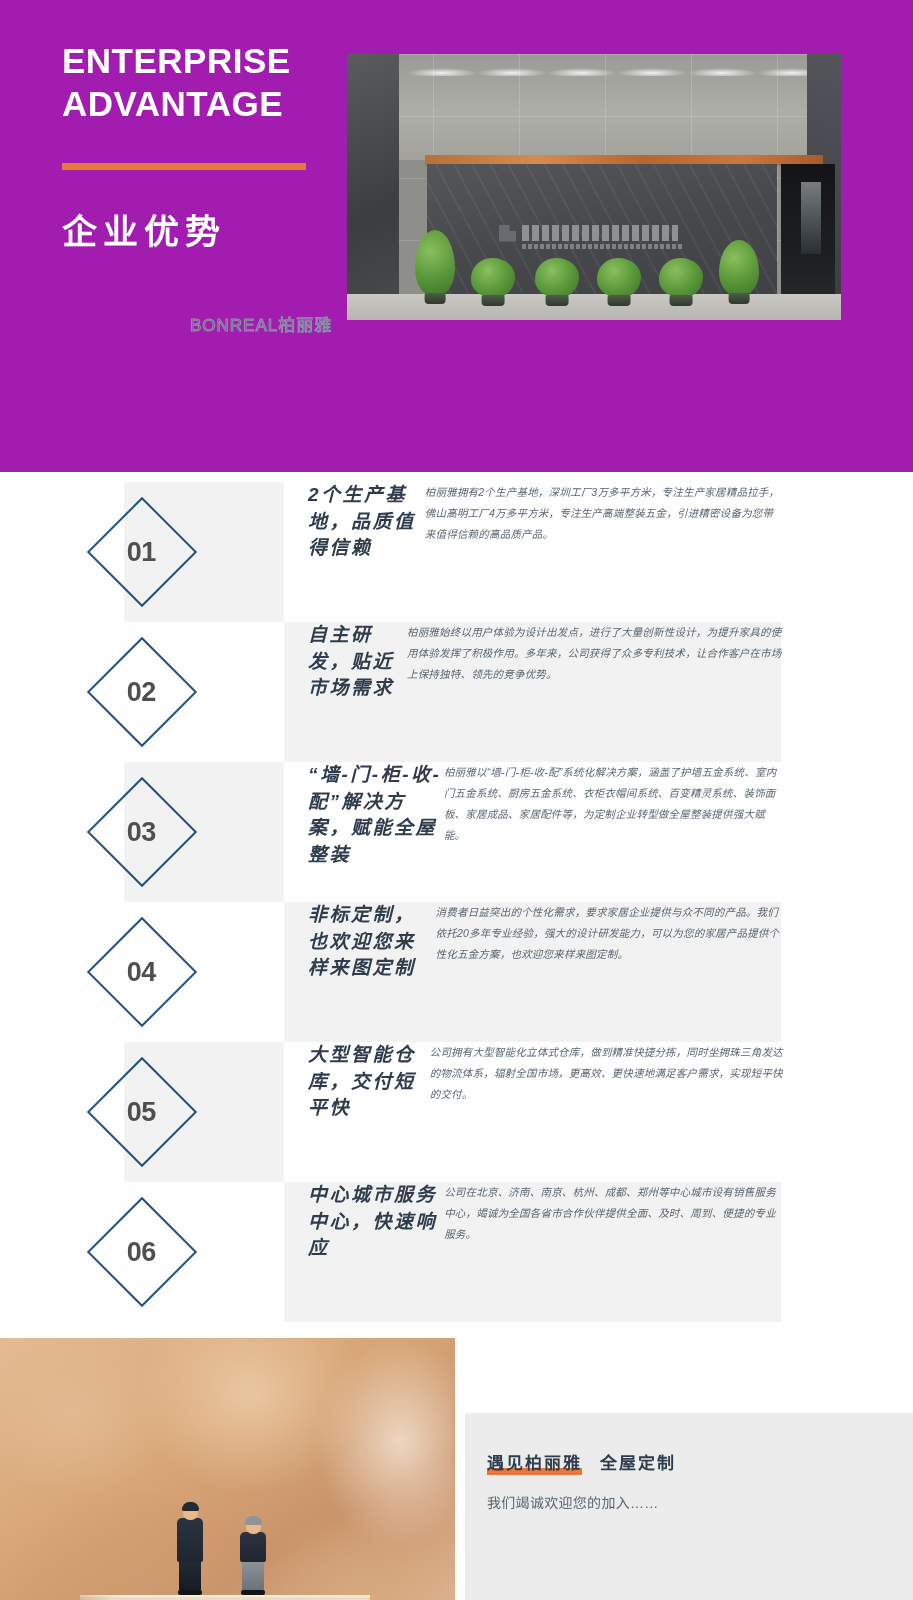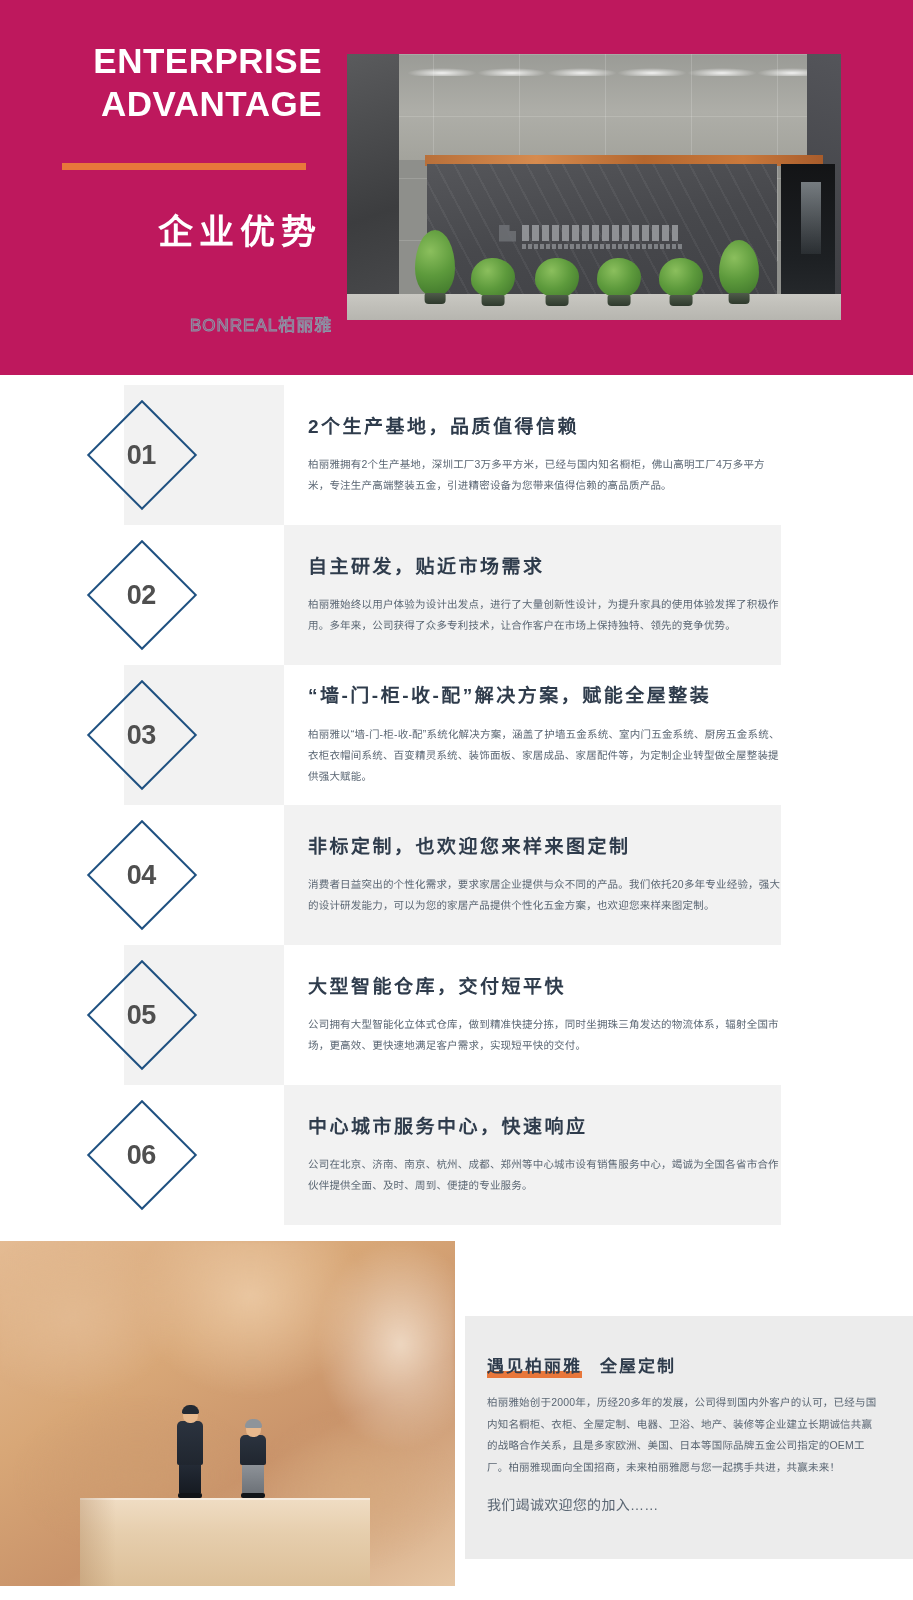--- a/index.html
+++ b/index.html
@@ -14,24 +14,23 @@
     width: 913px;
     min-height: 1600px;
     background: #ffffff;
     overflow: hidden;
   }
 
   
   .hero {
     position: relative;
     width: 913px;
-    height: 375px;
-    background: #be185d;
+    height: 472px;
+    background: #a21caf;
     overflow: hidden;
-    text-align: right;
   }
   .hero-left {
     position: absolute;
     left: 62px;
     top: 40px;
     width: 260px;
   }
   .hero-en {
     color: #ffffff;
     font-size: 35px;
@@ -195,21 +194,21 @@
   }
   .diamond-num {
     transform: rotate(-45deg);
     font-size: 27px; font-weight: 700; color: #4f4f4f;
     letter-spacing: -0.5px;
     font-family: "Liberation Sans", "DejaVu Sans", sans-serif;
   }
   .adv-text {
     position: relative; z-index: 2;
     flex: 1; padding: 0 130px 0 24px;
-    display: flex; flex-direction: column; justify-content: center;
+    display: flex; flex-direction: row; justify-content: flex-end; font-style: italic;
   }
   .adv-title {
     font-size: 19px; font-weight: 700; color: #2f3c4c;
     letter-spacing: 2.5px; line-height: 1.4; margin-bottom: 14px;
   }
   .adv-desc {
     font-size: 10.5px; color: #5a6673; line-height: 2.0;
     letter-spacing: .2px;
   }
 
@@ -335,21 +334,21 @@
     <div class="adv-row norm">
       <div class="bg-left"></div>
       <div class="bg-right"></div>
       <div class="diamond-cell">
         <div class="diamond">
           <span class="diamond-num">01</span>
         </div>
       </div>
       <div class="adv-text">
         <h3 class="adv-title">2个生产基地，品质值得信赖</h3>
-        <p class="adv-desc">柏丽雅拥有2个生产基地，深圳工厂3万多平方米，已经与国内知名橱柜，佛山高明工厂4万多平方米，专注生产高端整装五金，引进精密设备为您带来值得信赖的高品质产品。</p>
+        <p class="adv-desc">柏丽雅拥有2个生产基地，深圳工厂3万多平方米，专注生产家居精品拉手，佛山高明工厂4万多平方米，专注生产高端整装五金，引进精密设备为您带来值得信赖的高品质产品。</p>
       </div>
     </div>
 
     <div class="adv-row alt">
       <div class="bg-left"></div>
       <div class="bg-right"></div>
       <div class="diamond-cell">
         <div class="diamond">
           <span class="diamond-num">02</span>
         </div>
@@ -438,18 +437,17 @@
         <div class="fig-legs"></div>
         <div class="fig-shoes"></div>
       </div>
     </div>
 
     <div class="footer-panel">
       <div class="footer-heading">
         <span class="fh-underline">遇见柏丽雅</span>
         <span>全屋定制</span>
       </div>
-      <p class="footer-body">柏丽雅始创于2000年，历经20多年的发展，公司得到国内外客户的认可，已经与国内知名橱柜、衣柜、全屋定制、电器、卫浴、地产、装修等企业建立长期诚信共赢的战略合作关系，且是多家欧洲、美国、日本等国际品牌五金公司指定的OEM工厂。柏丽雅现面向全国招商，未来柏丽雅愿与您一起携手共进，共赢未来！</p>
       <p class="footer-note">我们竭诚欢迎您的加入……</p>
     </div>
   </section>
 
 </div>
 
 </body></html>

